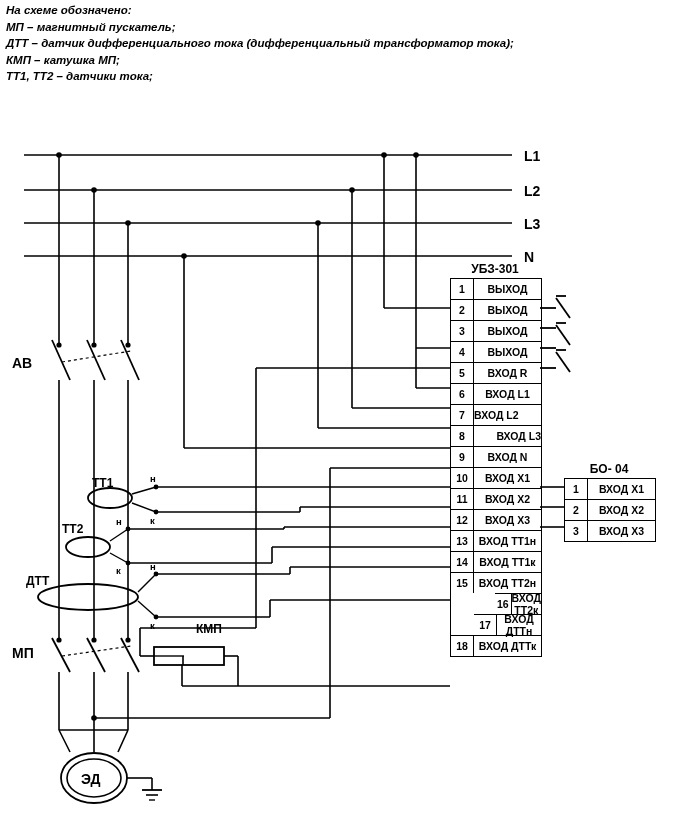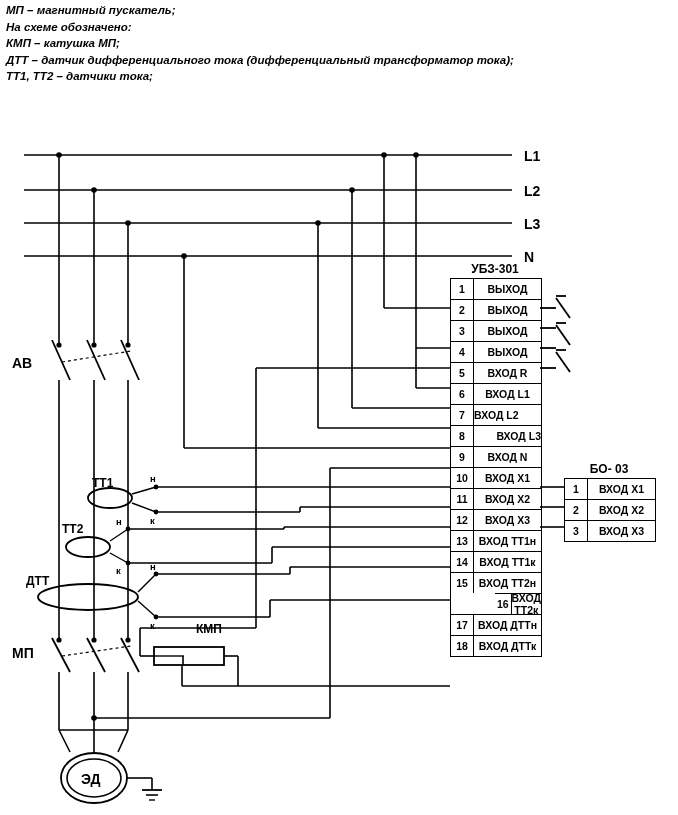--- a/index.html
+++ b/index.html
@@ -61,24 +61,24 @@
     font-size: 9.5px;
     font-weight: bold;
   }
 </style>
 </head>
 <body>
 
 <div id="page">
 
   <div class="legend">
+    <div>На схеме обозначено:</div>
     <div>МП – магнитный пускатель;</div>
-    <div>На схеме обозначено:</div>
+    <div>ДТТ – датчик дифференциального тока (дифференциальный трансформатор тока);</div>
     <div>КМП – катушка МП;</div>
-    <div>ДТТ – датчик дифференциального тока (дифференциальный трансформатор тока);</div>
     <div>ТТ1, ТТ2 – датчики тока;</div>
   </div>
 
   <svg id="schematic" width="678" height="815" viewBox="0 0 678 815">
 
     <g stroke="#000" stroke-width="1.6" fill="none">
       <line x1="24" y1="155" x2="512" y2="155"></line>
       <line x1="24" y1="190" x2="512" y2="190"></line>
       <line x1="24" y1="223" x2="512" y2="223"></line>
       <line x1="24" y1="256" x2="512" y2="256"></line>
@@ -319,33 +319,33 @@
           <div class="term-txt" style="flex: 1 1 0%; text-align: center;">ВХОД ТТ1к</div>
         </div>
         <div style="display: flex; height: 20px; align-items: center; border-top: 1.4px solid rgb(0, 0, 0);">
           <div class="term-num" style="width: 22px; text-align: center; border-right: 1.4px solid rgb(0, 0, 0); height: 100%; display: flex; align-items: center; justify-content: center;">15</div>
           <div class="term-txt" style="flex: 1 1 0%; text-align: center;">ВХОД ТТ2н</div>
         </div>
         <div style="display: flex; height: 20px; align-items: center; border-top: 1.4px solid rgb(0, 0, 0); margin-left: 44px;">
           <div class="term-num" style="width: 22px; text-align: center; border-right: 1.4px solid rgb(0, 0, 0); height: 100%; display: flex; align-items: center; justify-content: center;">16</div>
           <div class="term-txt" style="flex: 1 1 0%; text-align: center;">ВХОД ТТ2к</div>
         </div>
-        <div style="display: flex; height: 20px; align-items: center; border-top: 1.4px solid rgb(0, 0, 0);">
+        <div style="display: flex; height: 20px; align-items: center; border-top: 1.4px solid rgb(0, 0, 0); margin-left: 23px;">
           <div class="term-num" style="width: 22px; text-align: center; border-right: 1.4px solid rgb(0, 0, 0); height: 100%; display: flex; align-items: center; justify-content: center;">17</div>
           <div class="term-txt" style="flex: 1 1 0%; text-align: center;">ВХОД ДТТн</div>
         </div>
         <div style="display: flex; height: 20px; align-items: center; border-top: 1.4px solid rgb(0, 0, 0);">
           <div class="term-num" style="width: 22px; text-align: center; border-right: 1.4px solid rgb(0, 0, 0); height: 100%; display: flex; align-items: center; justify-content: center;">18</div>
           <div class="term-txt" style="flex: 1 1 0%; text-align: center;">ВХОД ДТТк</div>
         </div>
       </div>
   </div>
 
   <div style="position:absolute; left:564px; top:462px;">
-    <div class="blk-title" style="text-align:center; width:90px; margin-bottom:2px;">БО- 03</div>
+    <div class="blk-title" style="text-align:center; width:90px; margin-bottom:2px;">БО- 04</div>
     <div id="bo-terms" style="border:1.8px solid #000; width:90px;">
         <div style="display: flex; height: 20px; align-items: center;">
           <div class="term-num" style="width: 22px; text-align: center; border-right: 1.4px solid rgb(0, 0, 0); height: 100%; display: flex; align-items: center; justify-content: center;">1</div>
           <div class="term-txt" style="flex: 1 1 0%; text-align: center;">ВХОД Х1</div>
         </div>
         <div style="display: flex; height: 20px; align-items: center; border-top: 1.4px solid rgb(0, 0, 0);">
           <div class="term-num" style="width: 22px; text-align: center; border-right: 1.4px solid rgb(0, 0, 0); height: 100%; display: flex; align-items: center; justify-content: center;">2</div>
           <div class="term-txt" style="flex: 1 1 0%; text-align: center;">ВХОД Х2</div>
         </div>
         <div style="display: flex; height: 20px; align-items: center; border-top: 1.4px solid rgb(0, 0, 0);">

